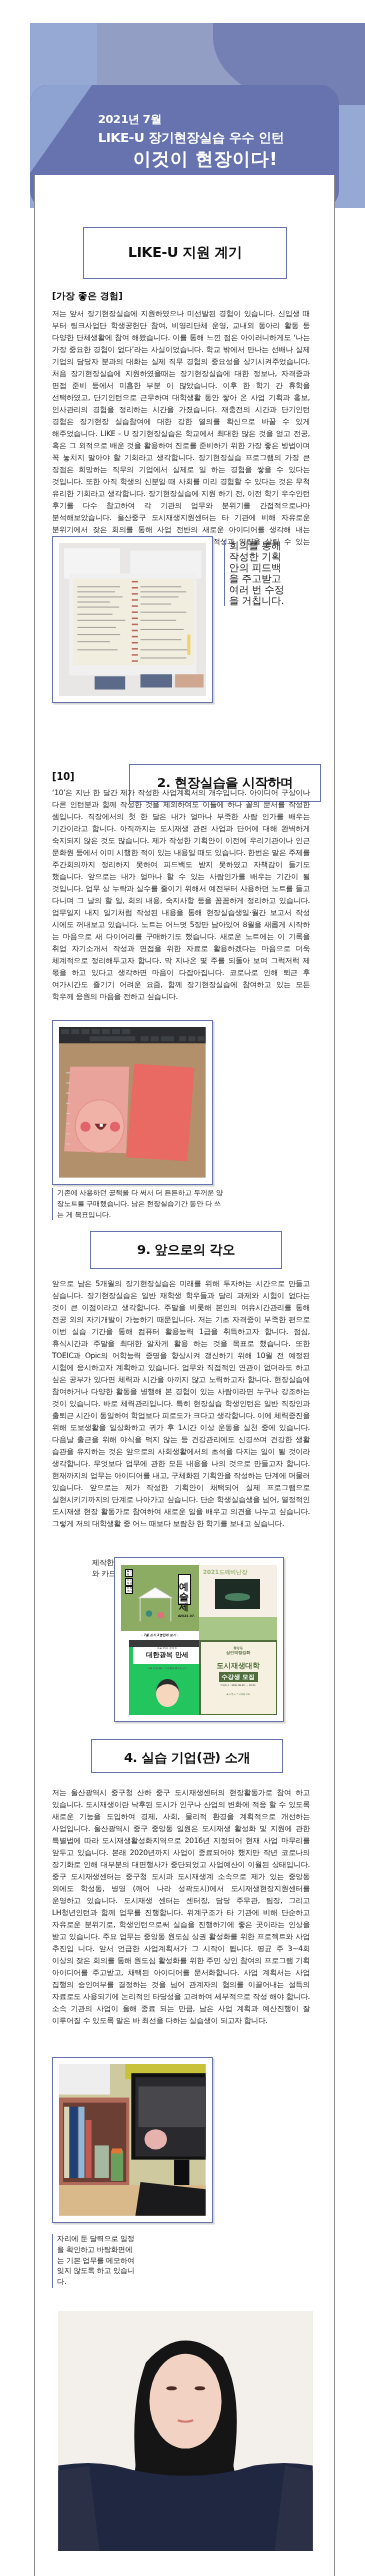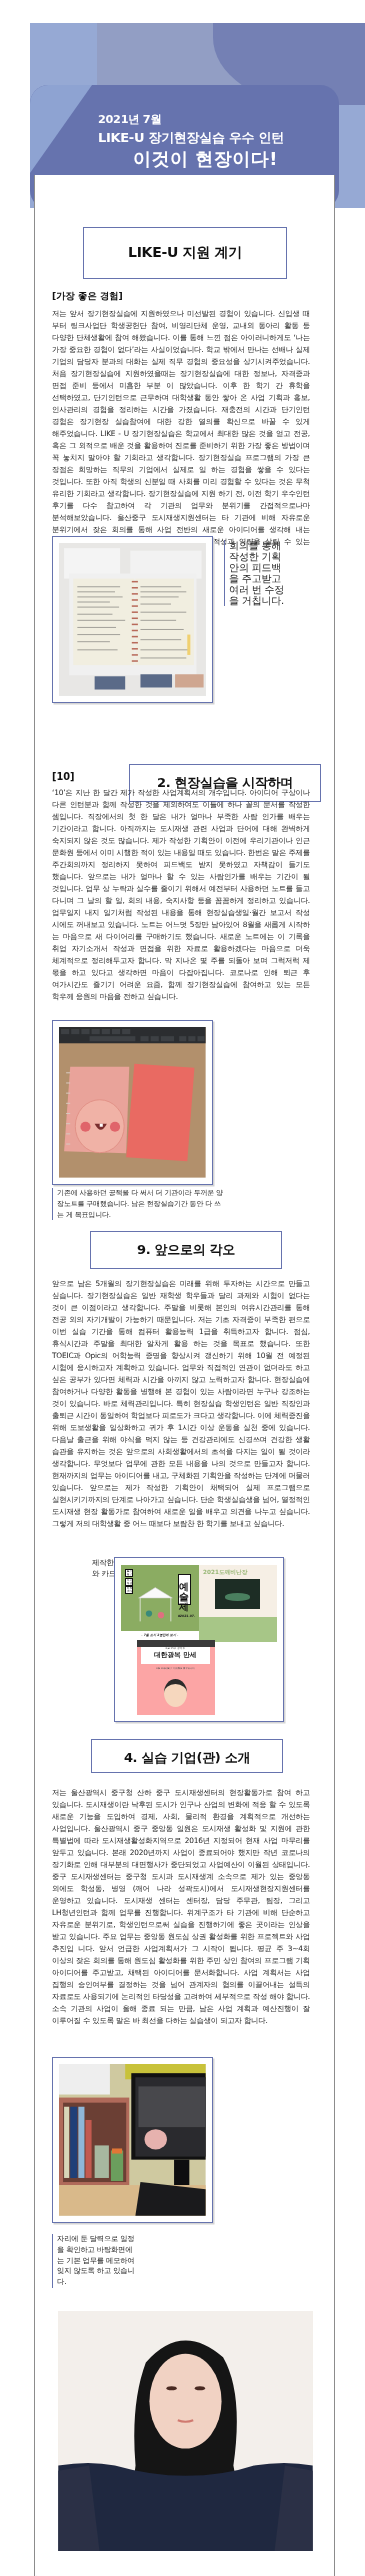--- a/index.html
+++ b/index.html
@@ -153,21 +153,21 @@
         </g>
       <ellipse cx="80" cy="195" rx="48" ry="52" fill="#f0b2a6" stroke="#de8a80" stroke-width="1.5"></ellipse>
       <circle cx="52" cy="196" r="10" fill="#e0646a"></circle>
       <circle cx="110" cy="196" r="10" fill="#e0646a"></circle>
       <path d="M70 190 Q82 214 94 190 Z" fill="#7a2e2e"></path>
       <rect x="80" y="190" width="6" height="6" fill="#fff"></rect>
       <polygon points="148,72 266,80 252,264 132,256" fill="#e96a62"></polygon>
     </svg>
   </div>
 </div>
-<div class="caption" style="left:52px; top:1188px; width:170px; font-size:7px; line-height:10.8px;">기존에 사용하던 공책을 다 써서 더 기관이라 두꺼운 양장노트를 구매했습니다. 남은 현장실습기간 동안 다 쓰는 게 목표입니다.</div>
+<div class="caption" style="left:52px; top:1188px; width:170px; font-size:7px; line-height:10.8px;">기존에 사용하던 공책을 다 써서 더 튼튼하고 두꺼운 양장노트를 구매했습니다. 남은 현장실습기간 동안 다 쓰는 게 목표입니다.</div>
 
 <div class="sec-title" style="left:90px; top:1231px; width:192px; height:38px; line-height:35px;">9. 앞으로의 각오</div>
 <div class="para" style="top:1278px;">앞으로 남은 5개월의 장기현장실습은 미래를 위해 투자하는 시간으로 만들고 싶습니다. 장기현장실습은 일반 재학생 학우들과 달리 과제와 시험이 없다는 것이 큰 이점이라고 생각합니다. 주말을 비롯해 본인의 여유시간관리를 통해 전공 외의 자기개발이 가능하기 때문입니다. 저는 기초 자격증이 부족한 편으로 이번 실습 기간을 통해 컴퓨터 활용능력 1급을 취득하고자 합니다. 점심, 휴식시간과 주말을 최대한 알차게 활용 하는 것을 목표로 했습니다. 또한 TOEIC과 Opic의 어학능력 증명을 향상시켜 갱신하기 위해 10월 전 예정된 시험에 응시하고자 계획하고 있습니다. 업무와 직접적인 연관이 없더라도 하고 싶은 공부가 있다면 체력과 시간을 아끼지 않고 노력하고자 합니다. 현장실습에 참여하거나 다양한 활동을 병행해 본 경험이 있는 사람이라면 누구나 강조하는 것이 있습니다. 바로 체력관리입니다. 특히 현장실습 학생인턴은 일반 직장인과 출퇴근 시간이 동일하여 학업보다 피로도가 크다고 생각합니다. 이에 체력증진을 위해 도보생활을 일상화하고 귀가 후 1시간 이상 운동을 실천 중에 있습니다. 다음날 출근을 위해 야식을 먹지 않는 등 건강관리에도 신경쓰며 건강한 생활 습관을 유지하는 것은 앞으로의 사회생활에서의 초석을 다지는 일이 될 것이라 생각합니다. 무엇보다 업무에 관한 모든 내용을 나의 것으로 만들고자 합니다. 현재까지의 업무는 아이디어를 내고, 구체화된 기획안을 작성하는 단계에 머물러 있습니다. 앞으로는 제가 작성한 기획안이 채택되어 실제 프로그램으로 실현시키기까지의 단계로 나아가고 싶습니다. 단순 학생실습생을 넘어, 열정적인 도시재생 현장 활동가로 참여하여 새로운 일을 배우고 의견을 나누고 싶습니다. 그렇게 저의 대학생활 중 어느 때보다 보람찬 한 학기를 보내고 싶습니다.</div>
 
 <div class="caption right-bar" style="left:58px; top:1557px; width:52px; text-align:right;">제작한 소식지와 카드뉴스입니다.</div>
 
 <div class="photo-frame" style="left:114px; top:1557px; width:170px; height:165px;">
   <div class="photo" style="left:5.7px; top:6.7px; right:5.7px; bottom:5.7px; background:#fff;">
 
     <div style="position:absolute; left:0; top:0; width:50%; height:50%; background:#8bac62;">
@@ -187,30 +187,40 @@
     </div>
 
     <div style="position:absolute; left:50%; top:0; width:50%; height:50%; background:#f6efe5;">
       <div style="position:absolute; left:4.1px; top:4.1px; font-size:5.7px; font-weight:bold; color:#9ab878;">2021도깨비난장</div>
       <div style="position:absolute; left:15.5px; top:14.4px; width:45px; height:30px; background:#1d2d25;">
         <div style="position:absolute; left:10.3px; top:14.4px; width:25px; height:7.2px; background:#4a7f5f; border-radius:50%;"></div>
       </div>
       <div style="position:absolute; left:0; top:52px; width:100%; height:25px; background:#a7c687;"></div>
     </div>
 
-    <div style="position:absolute; left:16px; top:50%; width:50%; height:50%; background:#fca5a5;">
+    <div style="position:absolute; left:8px; top:50%; width:50%; height:50%; background:#22c55e;">
       <div style="position:absolute; left:0; top:0; width:100%; height:7.2px; background:#3a3a3a;"></div>
       <div style="position:absolute; left:4.1px; top:7.2px; width:69px; height:16.5px; background:#fff; text-align:center;">
         <div style="font-size:2.6px; color:#555; line-height:4.1px;">8월 15일 광복절</div>
         <div style="font-size:6.7px; font-weight:bold; color:#222; line-height:9.3px;">대한광복 만세</div>
       </div>
       <div style="position:absolute; left:0; top:27px; width:100%; font-size:2.3px; text-align:center; color:#555;">8월 16일(월)은 대체휴일 휴무입니다.</div>
       <div style="position:absolute; left:27px; top:39px; width:23px; height:23px; background:#f6d7be; border-radius:50%; border-top:5.2px solid #2b2b2b;"></div>
     </div>
 
+    <div style="position:absolute; left:50%; top:50%; width:50%; height:50%; background:#4f6e3b;">
+      <div style="position:absolute; left:1.5px; top:1.5px; right:1.5px; bottom:1.5px; background:#f6f0e1; text-align:center;">
+        <div style="margin-top:4.1px; font-size:3.1px; font-weight:bold; color:#4f6e3b;">중앙동</div>
+        <div style="font-size:4.1px; font-weight:bold; color:#4f6e3b;">상인역량강화</div>
+        <div style="margin-top:6.2px; font-size:7.2px; font-weight:bold; color:#4f6e3b;">도시재생대학</div>
+        <div style="display:inline-block; margin-top:1px; padding:0.5px 3.1px; background:#4f6e3b; color:#fff; font-size:6.2px; font-weight:bold;">수강생 모집</div>
+        <div style="margin-top:2.1px; font-size:2.3px; color:#222;">교육기간 : 2021.08.30. ~ 10.04.</div>
+        <div style="margin-top:5.2px; font-size:2.3px; color:#4f6e3b;">울산중구 도시재생센터</div>
+      </div>
+    </div>
   </div>
 </div>
 
 <div class="sec-title" style="left:91px; top:1739px; width:192px; height:34px; line-height:35px;">4. 실습 기업(관) 소개</div>
 <div class="para" style="top:1787px;">저는 울산광역시 중구청 산하 중구 도시재생센터의 현장활동가로 참여 하고 있습니다. 도시재생이란 낙후된 도시가 인구나 산업의 변화에 적응 할 수 있도록 새로운 기능을 도입하여 경제, 사회, 물리적 환경을 계획적으로 개선하는 사업입니다. 울산광역시 중구 중앙동 일원은 도시재생 활성화 및 지원에 관한 특별법에 따라 도시재생활성화지역으로 2016년 지정되어 현재 사업 마무리를 앞두고 있습니다. 본래 2020년까지 사업이 종료되어야 했지만 작년 코로나의 장기화로 인해 대부분의 대면행사가 중단되었고 사업예산이 이월된 상태입니다. 중구 도시재생센터는 중구청 도시과 도시재생계 소속으로 제가 있는 중앙동 외에도 학성동, 병영 (깨어 나라 성곽도시)에서 도시재생현장지원센터를 운영하고 있습니다. 도시재생 센터는 센터장, 담당 주무관, 팀장, 그리고 LH청년인턴과 함께 업무를 진행합니다. 위계구조가 타 기관에 비해 단순하고 자유로운 분위기로, 학생인턴으로써 실습을 진행하기에 좋은 곳이라는 인상을 받고 있습니다. 주요 업무는 중앙동 원도심 상권 활성화를 위한 프로젝트와 사업 추진입 니다. 앞서 언급한 사업계획서가 그 시작이 됩니다. 평균 주 3~4회 이상의 잦은 회의를 통해 원도심 활성화를 위한 주민 상인 참여의 프로그램 기획 아이디어를 주고받고, 채택된 아이디어를 문서화합니다. 사업 계획서는 사업 집행의 승인여부를 결정하는 것을 넘어 관계자의 협의를 이끌어내는 설득의 자료로도 사용되기에 논리적인 타당성을 고려하여 세부적으로 작성 해야 합니다. 소속 기관의 사업이 올해 종료 되는 만큼, 남은 사업 계획과 예산진행이 잘 이루어질 수 있도록 맡은 바 최선을 다하는 실습생이 되고자 합니다.</div>
 
 <div class="photo-frame" style="left:52px; top:2057px; width:161px; height:166px;">
   <div class="photo">
     <svg width="100%" height="100%" viewBox="0 0 288 298" preserveAspectRatio="none">
       <rect x="0" y="0" width="288" height="298" fill="#cfc9a0"></rect>

